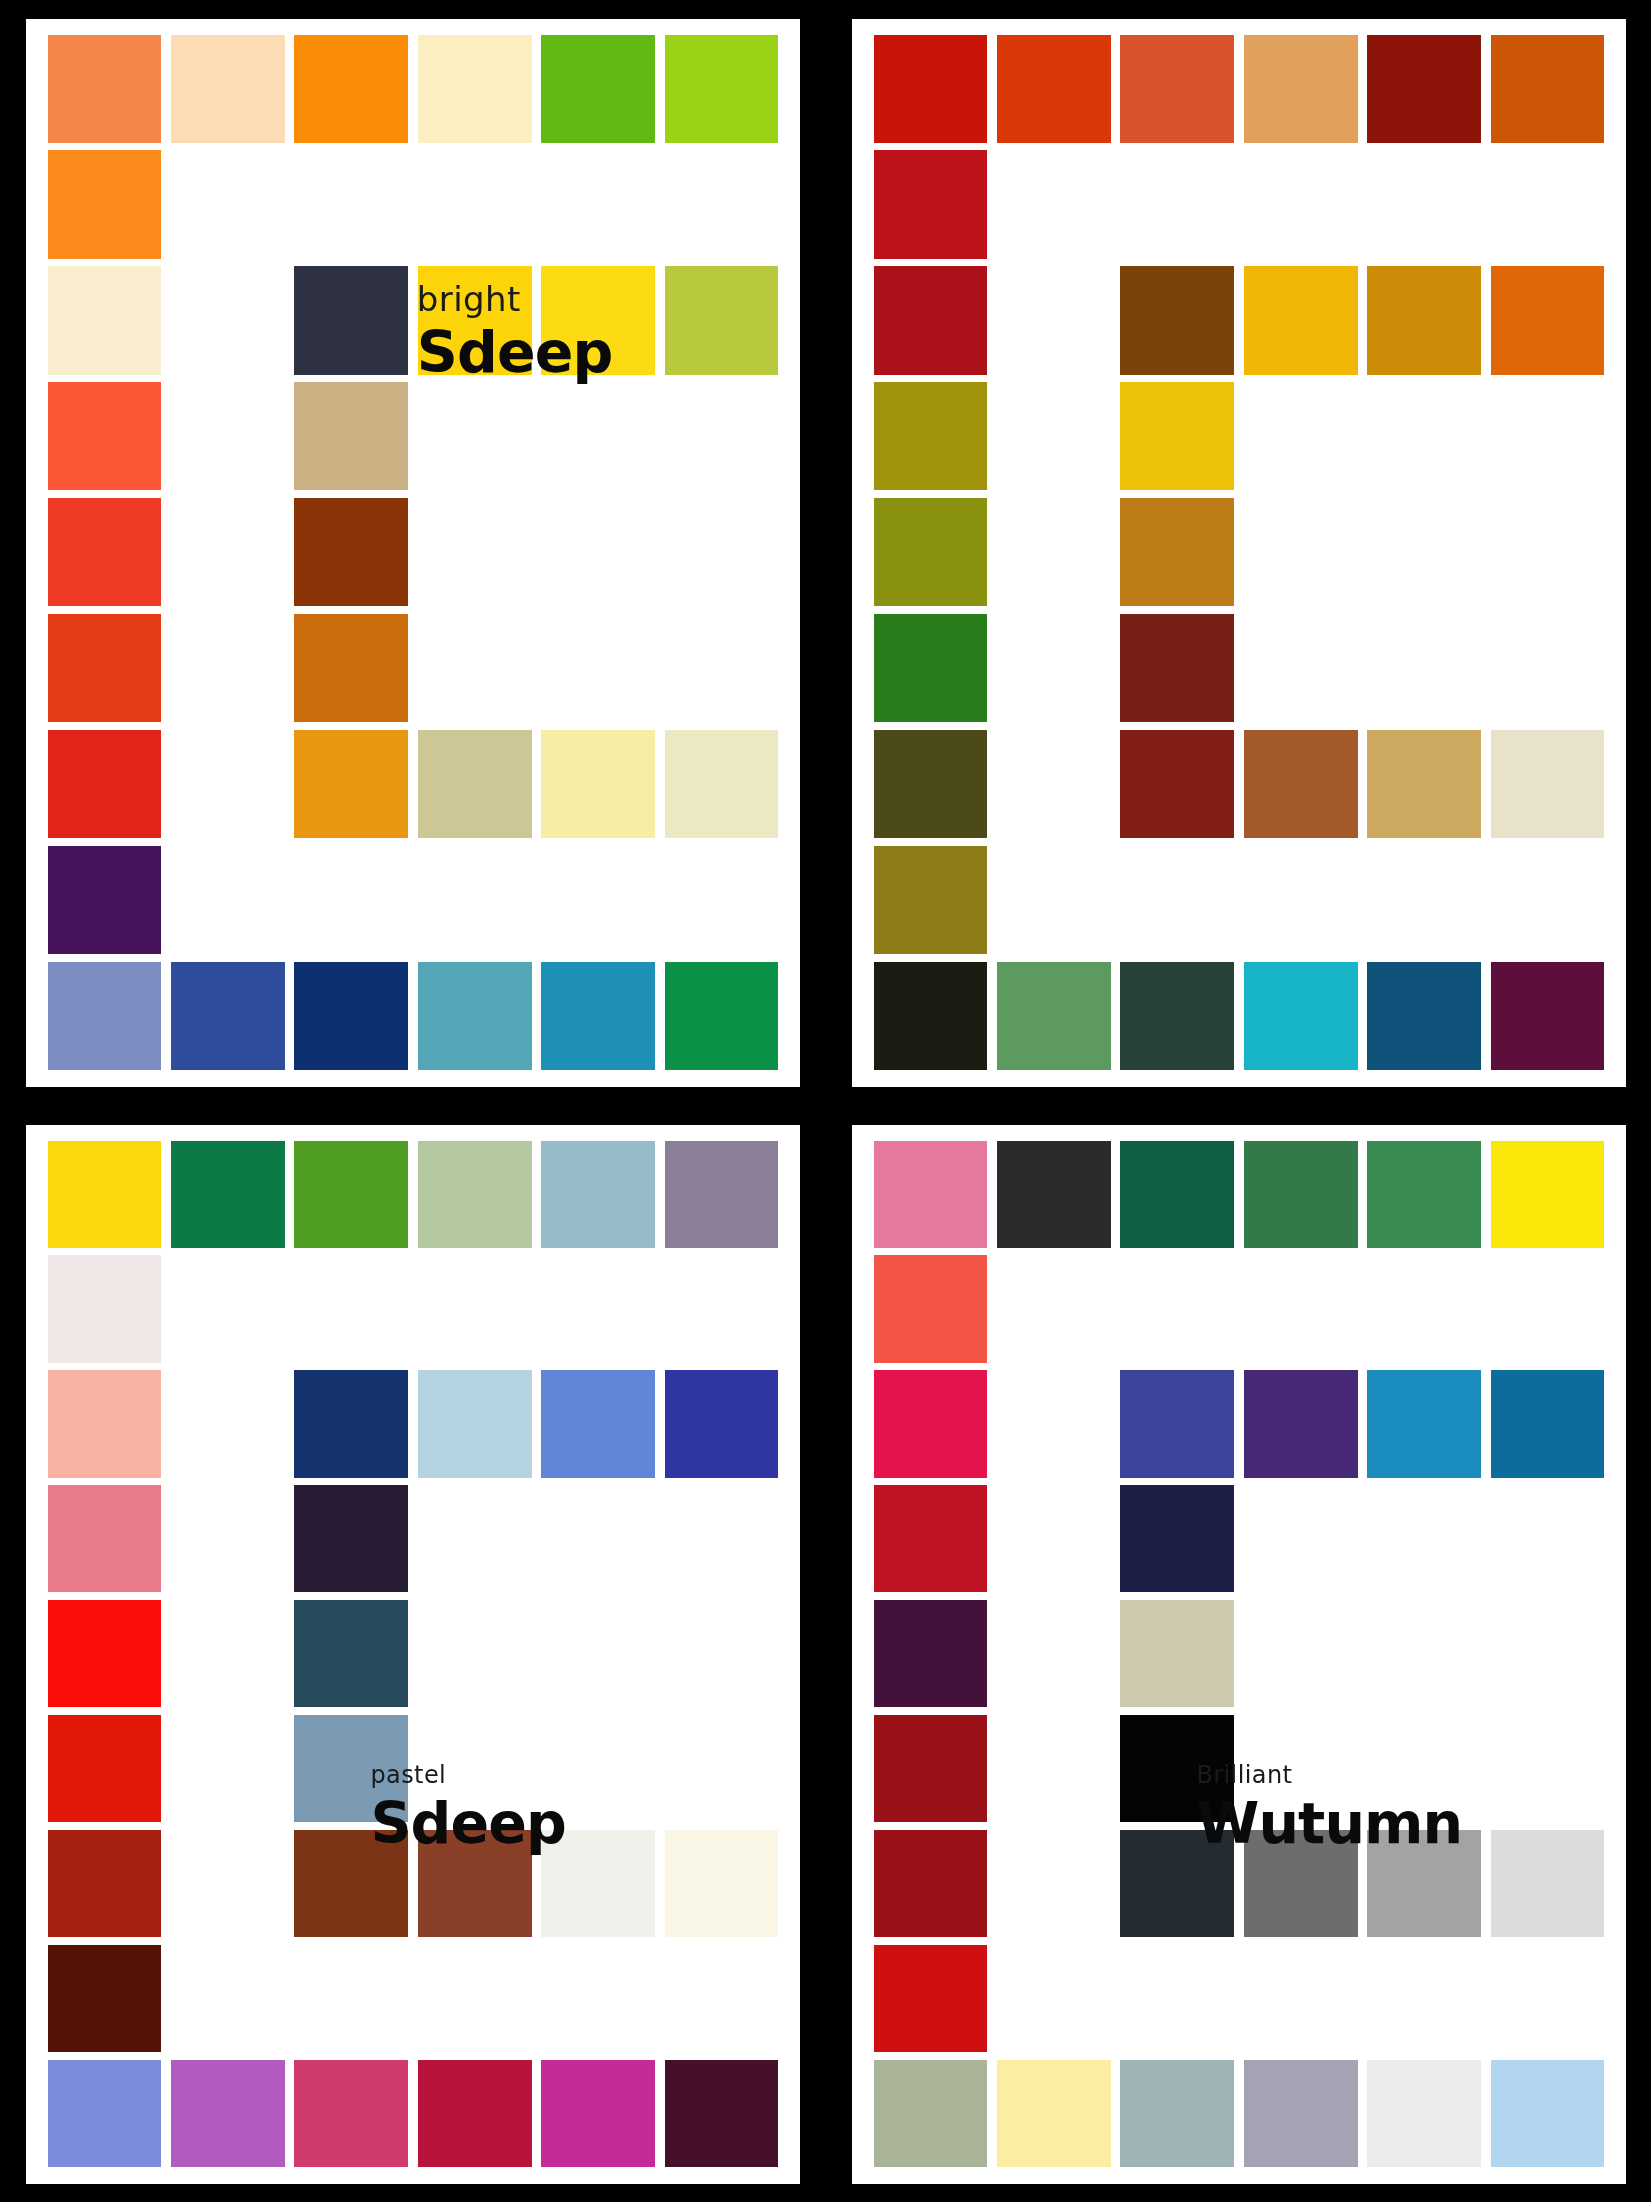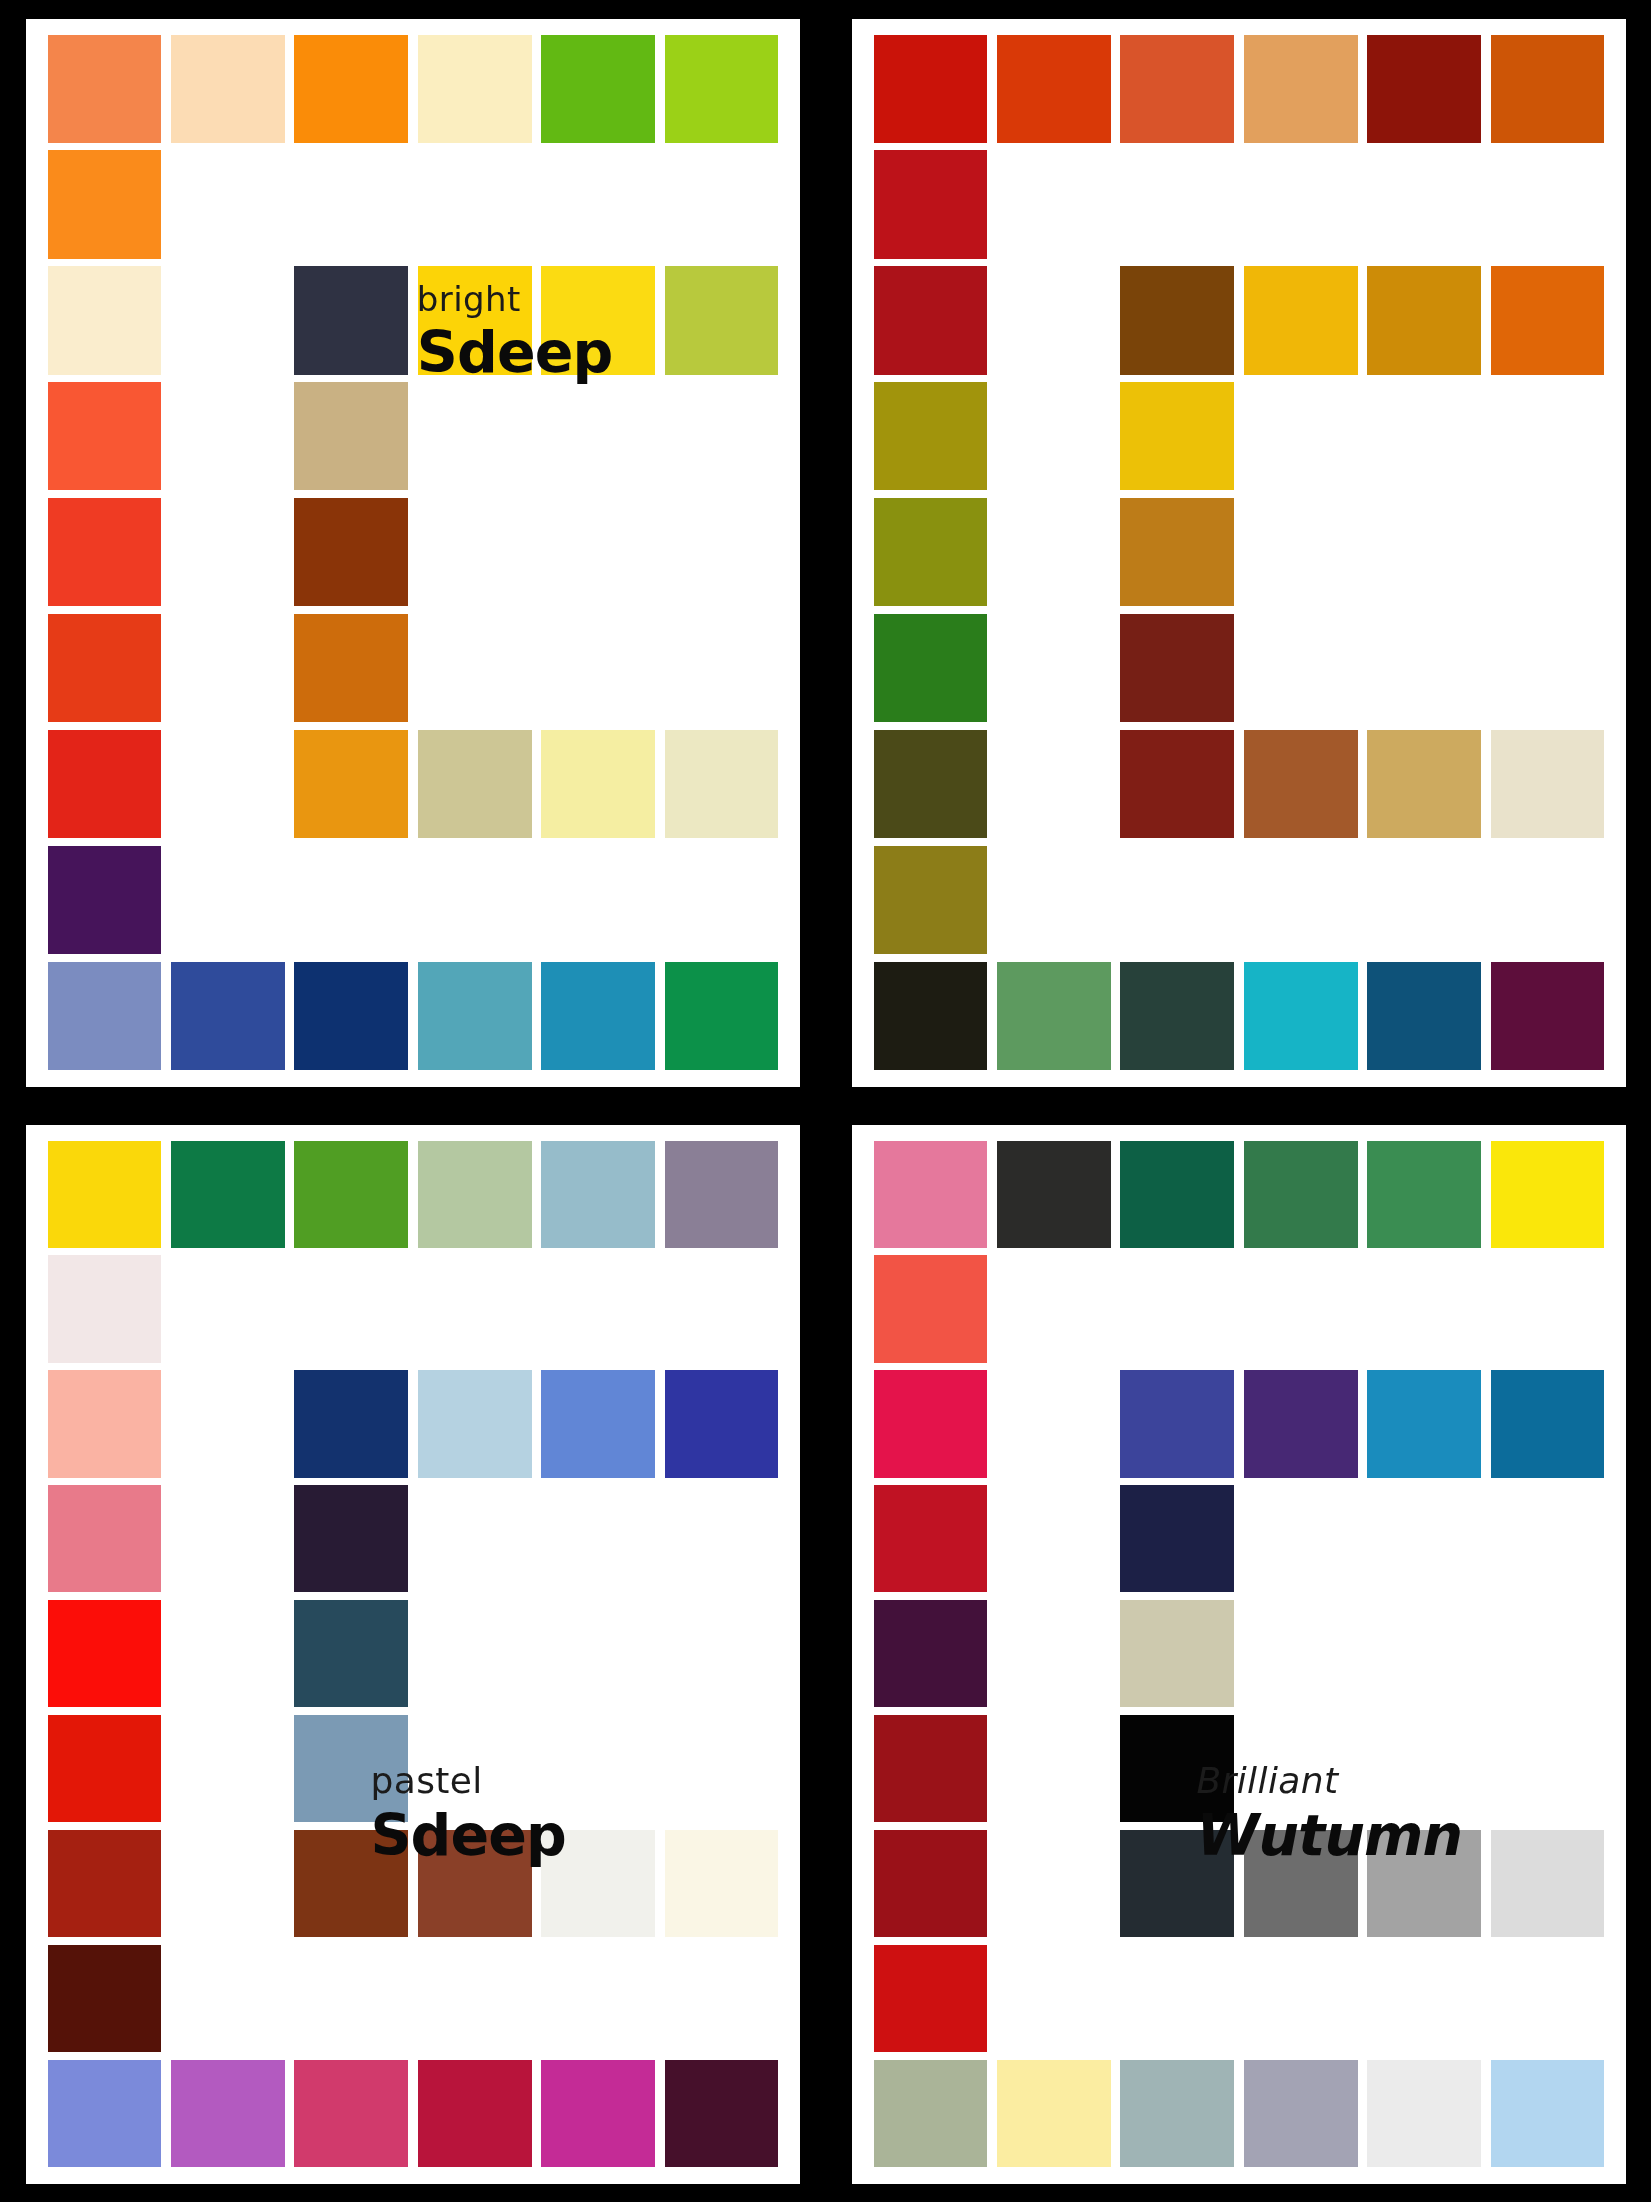--- a/index.html
+++ b/index.html
@@ -69,22 +69,22 @@
     font-size: 57px;
     color: #0a0a0a;
     font-weight: 700;
     letter-spacing: -0.9px;
   }
   .label .main .cap { font-weight: 700; }
   
   .lab-spring { left: 50.5%; top: 24.6%; }
   .lab-autumn { left: 50.5%; top: 24.6%; }
   .lab-summer { left: 44.5%; top: 60.2%; }
-  .lab-winter { left: 44.5%; top: 60.2%; font-style: italic; }
-  .lab-summer .pre, .lab-winter .pre { font-size: 36px; }
+  .lab-winter { left: 44.5%; top: 60.2%; }
+  .lab-summer .pre, .lab-winter .pre { font-size: 24px; }
 </style>
 </head>
 <body>
 
 <div id="board">
 
   <div class="panel-wrap">
     <div class="panel">
       <div class="grid">
           <div class="cell">

